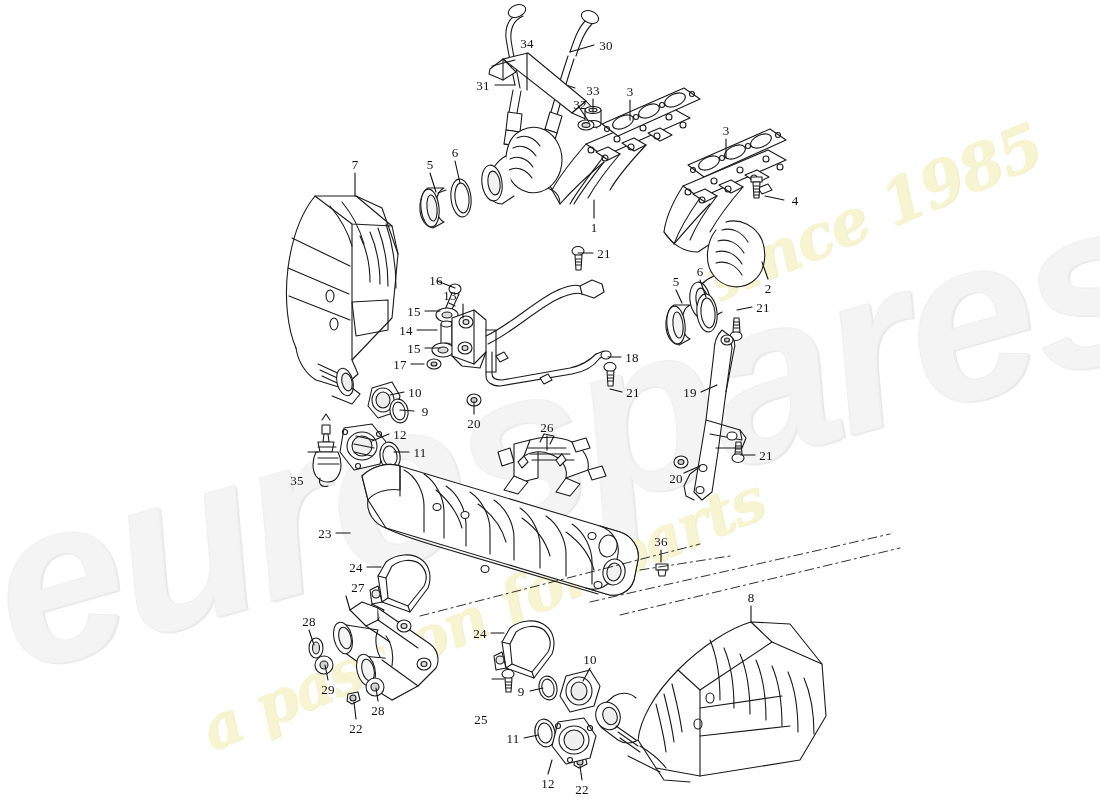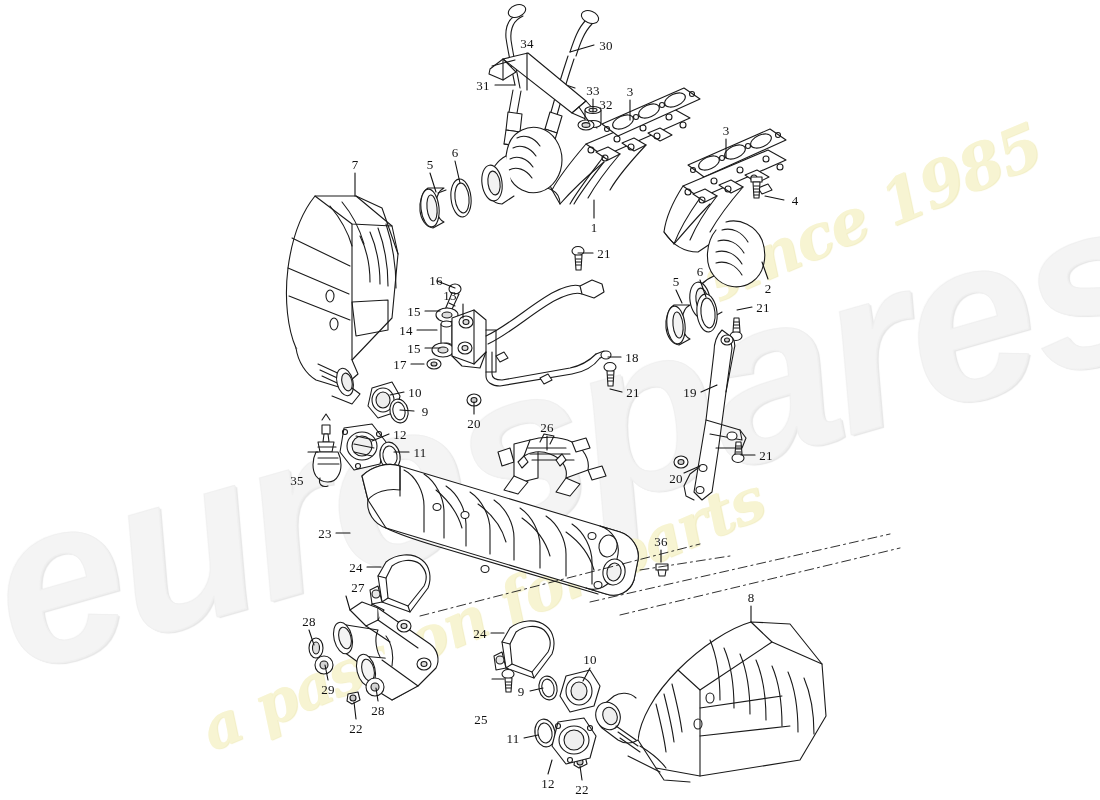--- a/index.html
+++ b/index.html
@@ -648,21 +648,21 @@
         <polyline points="548,774 552,760"></polyline>
         <polyline points="582,780 580,766"></polyline>
       </g>
   </svg>
 
   <div id="callout-layer">
       <div class="callout" style="left: 527px; top: 43px;">34</div>
       <div class="callout" style="left: 606px; top: 45px;">30</div>
       <div class="callout" style="left: 483px; top: 85px;">31</div>
       <div class="callout" style="left: 593px; top: 90px;">33</div>
-      <div class="callout" style="left: 596px; top: 104px; padding-left: 20px;">32</div>
+      <div class="callout" style="left: 570px; top: 104px; padding-left: 20px;">32</div>
       <div class="callout" style="left: 630px; top: 91px;">3</div>
       <div class="callout" style="left: 726px; top: 130px;">3</div>
       <div class="callout" style="left: 355px; top: 164px;">7</div>
       <div class="callout" style="left: 430px; top: 164px;">5</div>
       <div class="callout" style="left: 455px; top: 152px;">6</div>
       <div class="callout" style="left: 795px; top: 200px;">4</div>
       <div class="callout" style="left: 594px; top: 227px;">1</div>
       <div class="callout" style="left: 768px; top: 288px;">2</div>
       <div class="callout" style="left: 604px; top: 253px;">21</div>
       <div class="callout" style="left: 436px; top: 280px;">16</div>

